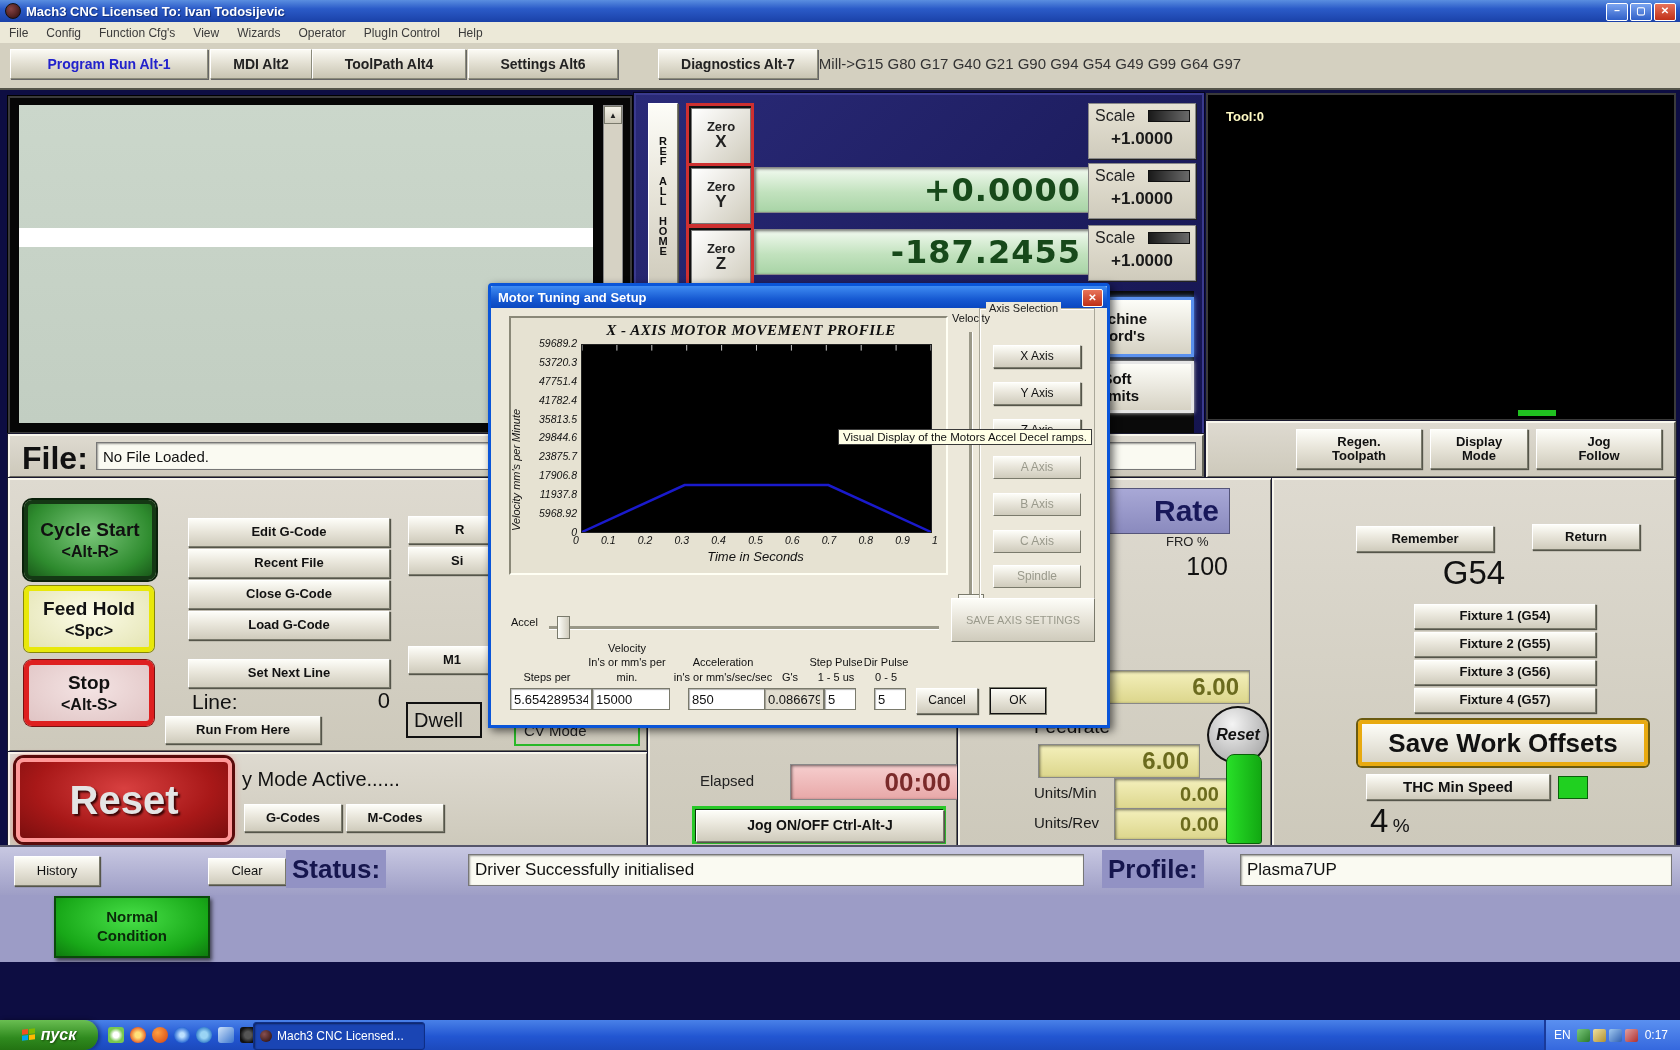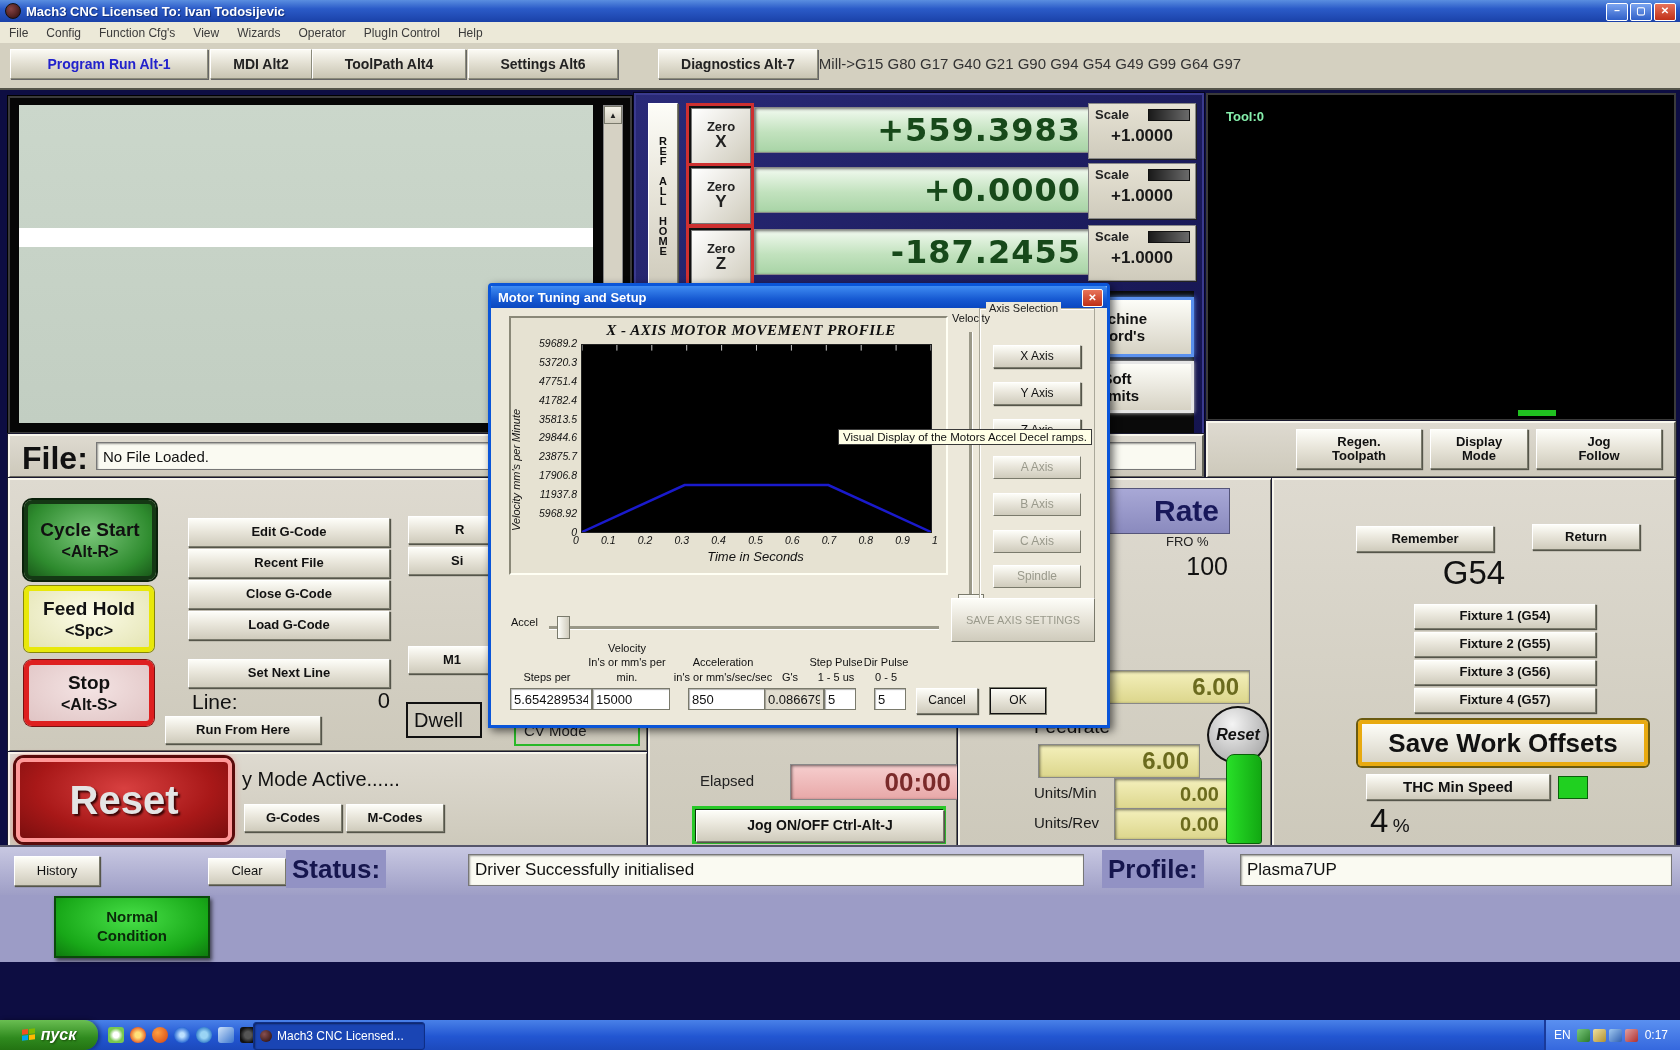--- a/index.html
+++ b/index.html
@@ -36,30 +36,30 @@
   
   .dropanel{left:634px;top:93px;width:566px;height:347px;background:linear-gradient(135deg,#2A2A78,#14144E);border:2px solid #3A3A8E;box-shadow:0 0 0 1px #06061E;}
   .refall{left:12px;top:8px;width:28px;height:182px;writing-mode:vertical-rl;text-orientation:upright;letter-spacing:-2px;font-size:11px;font-weight:bold;justify-content:center;display:flex;align-items:center;}
   .zerobtn{position:absolute;left:50px;width:58px;height:54px;border:3px solid #CE3030;background:#111;padding:2px;}
   .zeroinner{width:100%;height:100%;background:linear-gradient(135deg,#FFFFFF,#CFCBBC);border:1px solid #777;display:flex;flex-direction:column;align-items:center;justify-content:center;font-weight:bold;color:#222;}
   .zlabel{font-size:13px;line-height:1;}
   .zaxis{font-size:17px;line-height:1.1;}
   .drobox{position:absolute;left:118px;width:326px;height:44px;font-size:32px;font-family:"DejaVu Sans",sans-serif;letter-spacing:1px;padding-right:10px;}
   .scalebox{position:absolute;left:452px;width:106px;height:54px;background:linear-gradient(180deg,#E6E2D4,#CFCBBC);border:1px solid #888;box-shadow:1px 1px 0 #222;}
   .scalerow{display:flex;align-items:center;justify-content:space-between;padding:3px 5px 0 6px;}
-  .scalelabel{font-size:13px;font-weight:bold;color:#222;}
+  .scalelabel{font-size:16px;font-weight:normal;color:#222;}
   .scalebar{width:40px;height:10px;background:linear-gradient(90deg,#1A1A1A,#6A6A6A);border:1px solid #111;}
   .scaleval{text-align:center;font-size:17px;font-weight:bold;color:#1A1A1A;margin-top:4px;}
   .blackbox{position:absolute;left:398px;top:196px;width:160px;height:150px;background:#0A0A0A;}
   .coordbtn{position:absolute;left:6px;width:148px;display:flex;flex-direction:column;align-items:center;justify-content:center;font-weight:bold;font-size:15px;line-height:1.15;color:#111;}
   .machbtn{top:6px;height:54px;background:linear-gradient(180deg,#FDFDF8,#D6D2C4);border:3px solid #5A90EE;box-shadow:0 0 5px #5A90EE;}
   .softbtn{top:70px;height:46px;background:linear-gradient(180deg,#FDFDF8,#D6D2C4);border:3px solid #E6E6E6;box-shadow:0 0 4px #CCC;}
   
   .toolpanel{left:1206px;top:93px;width:466px;height:324px;background:#000;border:2px solid #3A3A3A;}
-  .tooltext{position:absolute;left:18px;top:14px;color:#86efac;font-size:13px;font-weight:bold;}
+  .tooltext{position:absolute;left:18px;top:14px;color:#fef9c3;font-size:13px;font-weight:bold;}
   
   .dialog{left:488px;top:283px;width:616px;height:439px;background:#ECE8DA;border:3px solid #0A55D8;border-radius:4px 4px 0 0;box-shadow:3px 3px 8px rgba(0,0,0,.6);z-index:50;}
   .dtitle{height:22px;background:linear-gradient(180deg,#3F8CF3,#1659D2 60%,#0A47C0);border-radius:2px 2px 0 0;display:flex;align-items:center;color:#FFF;font-weight:bold;font-size:13px;padding-left:7px;}
   .dclose{position:absolute;right:4px;top:3px;width:19px;height:16px;background:linear-gradient(180deg,#E8745A,#BE2E16);border:1px solid #FFF;border-radius:2px;color:#FFF;font-size:10px;font-weight:bold;text-align:center;line-height:15px;}
   .gframe{position:absolute;left:18px;top:30px;width:435px;height:255px;background:#E6E2D2;border:2px solid;border-color:#8A8878 #FFFFF4 #FFFFF4 #8A8878;font-style:italic;}
   .gtitle{position:absolute;left:60px;top:4px;width:360px;text-align:center;font-family:"Liberation Serif",serif;font-weight:bold;font-size:15px;letter-spacing:.5px;color:#111;}
   .plot{position:absolute;left:70px;top:26px;width:349px;height:187px;background:#000;border:1px solid #222;}
   .plot svg{width:100%;height:100%;display:block;}
   .ytick-col{position:absolute;left:4px;top:19px;width:62px;height:201px;display:flex;flex-direction:column;justify-content:space-between;align-items:flex-end;font-size:10.5px;color:#111;}
   .xtick-row{position:absolute;left:62px;top:216px;width:365px;display:flex;justify-content:space-between;font-size:10.5px;color:#111;}
@@ -173,21 +173,20 @@
           <span class="zaxis">Y</span>
         </div>
     </div>
     <div class="zerobtn" style="top:130px;">
       <div class="zeroinner">
           <span class="zlabel">Zero</span>
           <span class="zaxis">Z</span>
         </div>
     </div>
 
-    <div class="drobox disp disp-green" style="top:12px;">+559.3983</div>
     <div class="drobox disp disp-green" style="top:72px;">+0.0000</div>
     <div class="drobox disp disp-green" style="top:134px;">-187.2455</div>
 
     <div class="scalebox" style="top:8px;">
       <div class="scalerow">
           <span class="scalelabel">Scale</span>
           <span class="scalebar"></span>
         </div>
       <div class="scaleval">+1.0000</div>
     </div>

